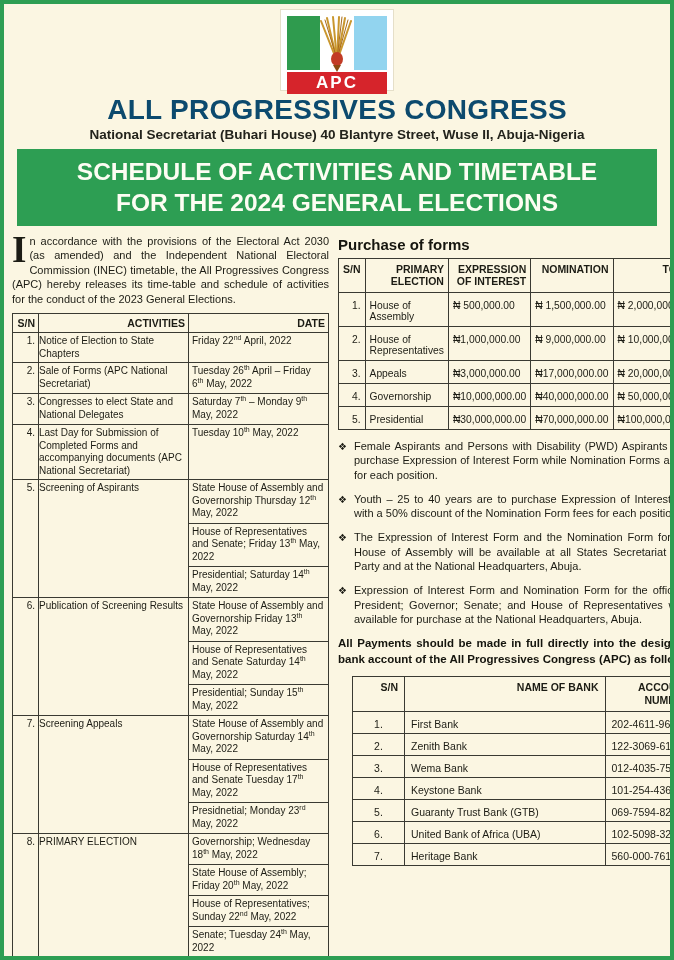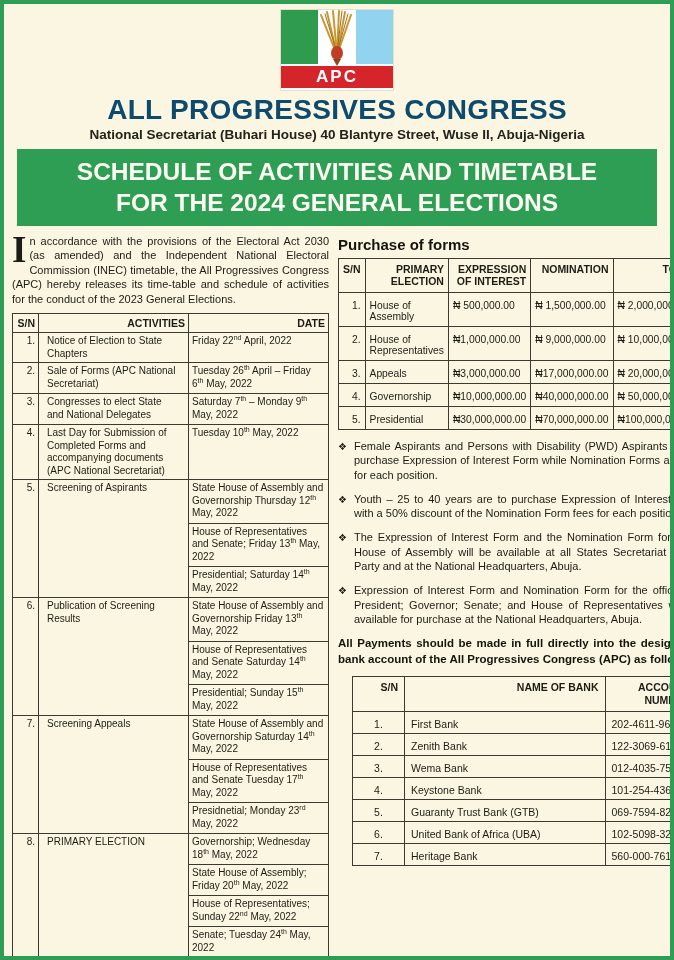--- a/index.html
+++ b/index.html
@@ -7,21 +7,21 @@
   body { font-family: "Liberation Sans", "DejaVu Sans", sans-serif; }
   .page {
     width: 674px; height: 960px;
     background: #FBF6E2;
     border: 4px solid #2D9E53;
     display: flex; flex-direction: column;
     overflow: hidden;
   }
   
   .header { text-align: center; padding-top: 6px; }
-  .logo { width: 112px; height: 80px; margin: 0 auto; position: relative; background:#fff; padding:0; box-shadow:0 0 0 1px #e5dfc9; }
+  .logo { width: 112px; height: 80px; margin: 0 auto; position: relative; background:#fff; padding:6px; box-shadow:0 0 0 1px #e5dfc9; }
   .flag { display: flex; height: 54px; position: relative; }
   .flag-col { flex: 1; }
   .flag-green { background: #2F9B4E; }
   .flag-white { background: #ffffff; }
   .flag-blue { background: #92D4EF; }
   .broom-svg { position: absolute; left: 50%; top: -1px; transform: translateX(-50%); }
   .logo-band {
     background: #D6242B; color: #fff; font-weight: bold;
     font-size: 17px; letter-spacing: 2px; height: 22px; line-height: 22px; margin-top:2px;
   }
@@ -44,21 +44,21 @@
   }
   table { border-collapse: collapse; width: 100%; }
   th, td { border: 1px solid #3a3a32; vertical-align: top; }
   th { text-align: right; }
   
   .activities-table { font-size: 10px; color: #1c1c14; }
   .activities-table th { font-size: 10.5px; padding: 3px 3px; }
   .col-sn { width: 26px; }
   .col-act { width: 150px; margin-left: 6px; }
   .c-sn { text-align: right; padding: 2px 3px; }
-  .c-act { padding: 2px 8px; line-height: 1.25; }
+  .c-act { padding: 2px 0; line-height: 1.25; }
   .c-date { padding: 0; }
   .subdate { padding: 2px 3px 3px; line-height: 1.25; }
   .subdate + .subdate { border-top: 1px solid #3a3a32; }
   
   .purchase-title { font-size: 15px; font-weight: bold; color: #16160f; margin: 2px 0 5px; }
   .fees-table { font-size: 10.3px; color: #1c1c14; }
   .fees-table th { font-size: 10.5px; padding: 4px 4px; line-height: 1.2; }
   .fees-table td { padding: 7px 4px 4px; }
   .f-sn { width: 30px; }
   .f-el { width: 82px; }

